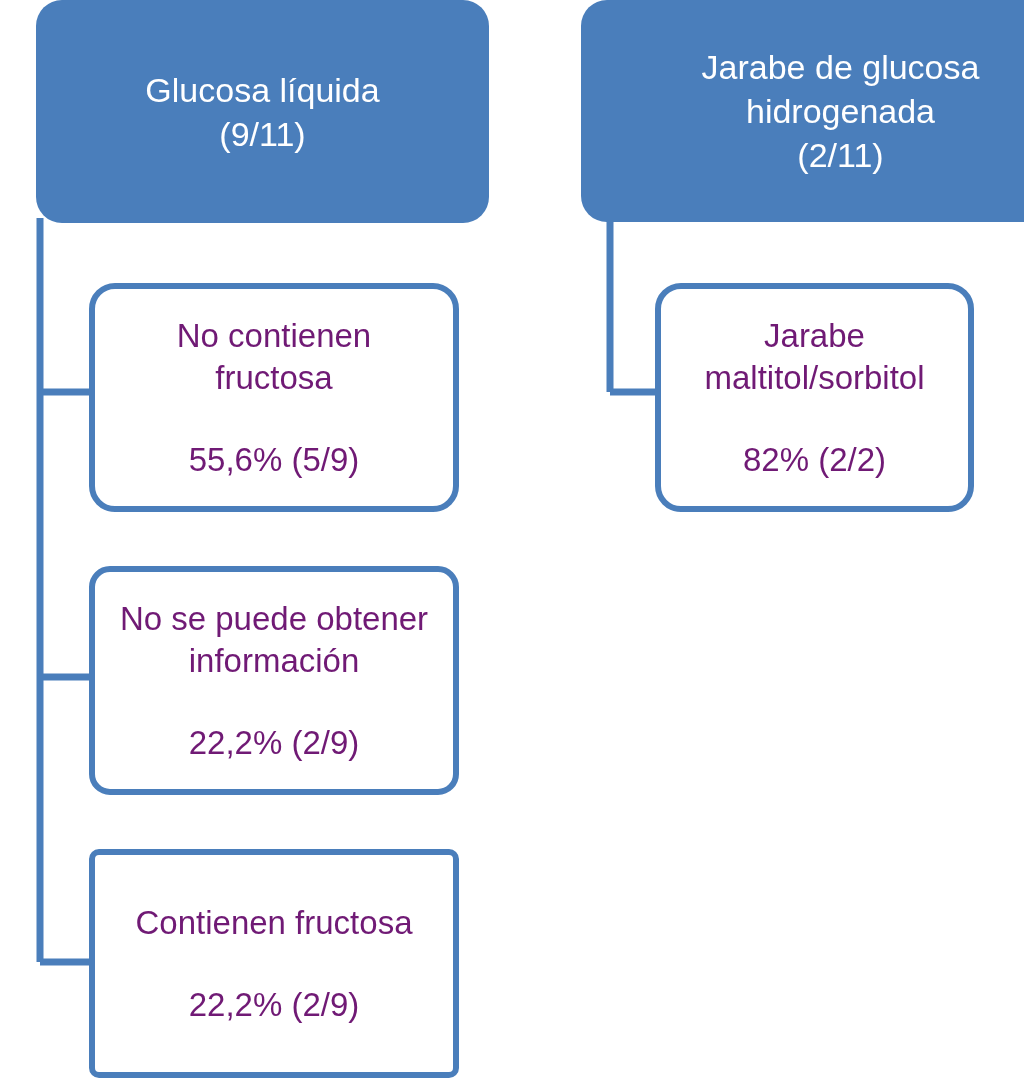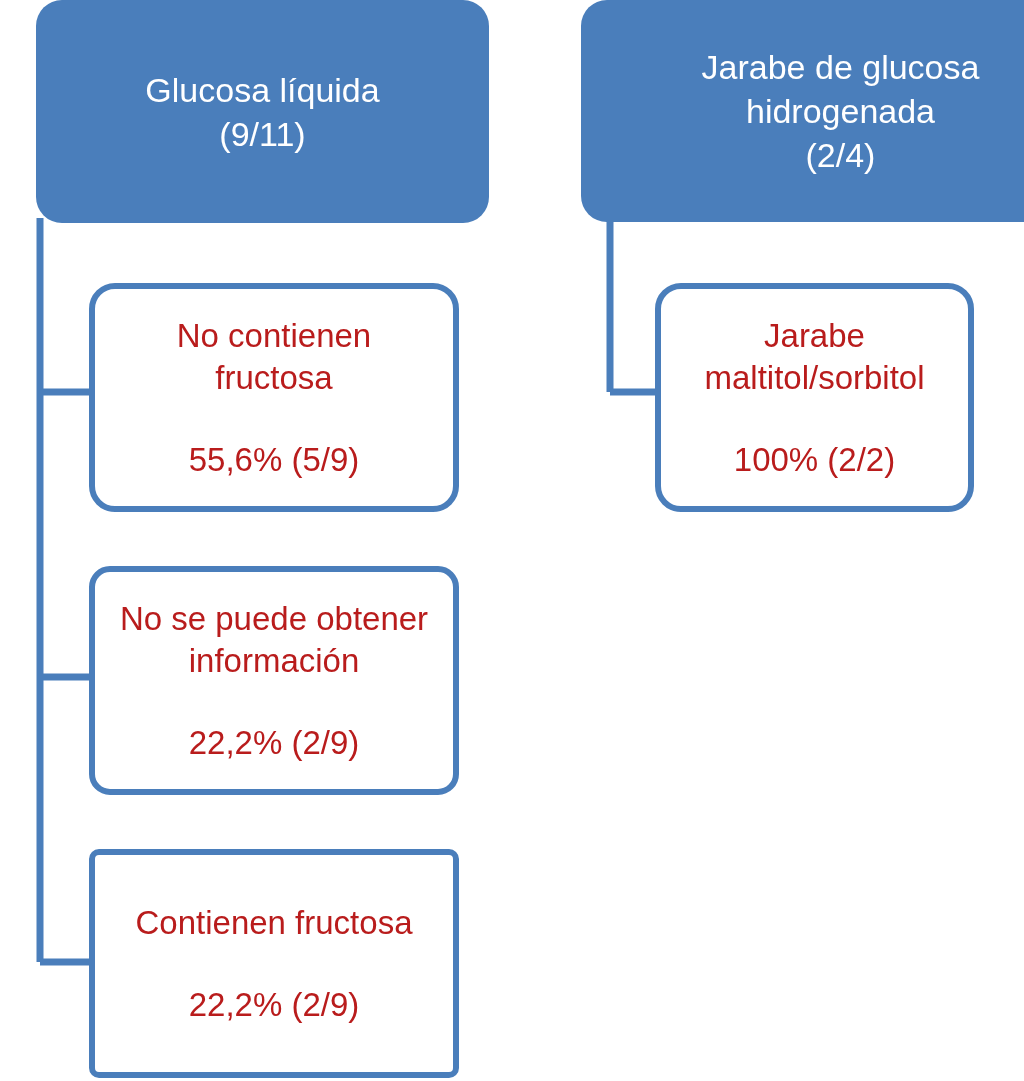--- a/index.html
+++ b/index.html
@@ -40,21 +40,21 @@
   .node.root {
     background: #4A7EBB;
     border-radius: 26px;
     color: #ffffff;
   }
 
   .node.leaf {
     background: #FFFFFF;
     border: 6px solid #4A7EBB;
     border-radius: 26px;
-    color: #b91c1c;
+    color: #701a75;
   }
 
   .node-title {
     font-size: 33px;
     line-height: 42px;
     white-space: pre-line;
   }
 
   .node.root .node-title {
     font-size: 34px;
@@ -113,22 +113,22 @@
   </div>
 
   <div class="node leaf" style="left:89px; top:849px; width:370px; height:229px;border-radius:10px;">
     <div class="node-title">Contienen fructosa</div>
     <div class="node-count">22,2% (2/9)</div>
   </div>
 
   <div class="node root" style="left:568px; top:0px; width:519px; height:222px;margin-left:13px;">
     <div class="node-title">Jarabe de glucosa
 hidrogenada</div>
-    <div class="node-count">(2/4)</div>
+    <div class="node-count">(2/11)</div>
   </div>
 
   <div class="node leaf" style="left:655px; top:283px; width:319px; height:229px;">
     <div class="node-title">Jarabe
 maltitol/sorbitol</div>
-    <div class="node-count">100%  (2/2)</div>
+    <div class="node-count">82%  (2/2)</div>
   </div>
 
 </div>
 
 </body></html>

